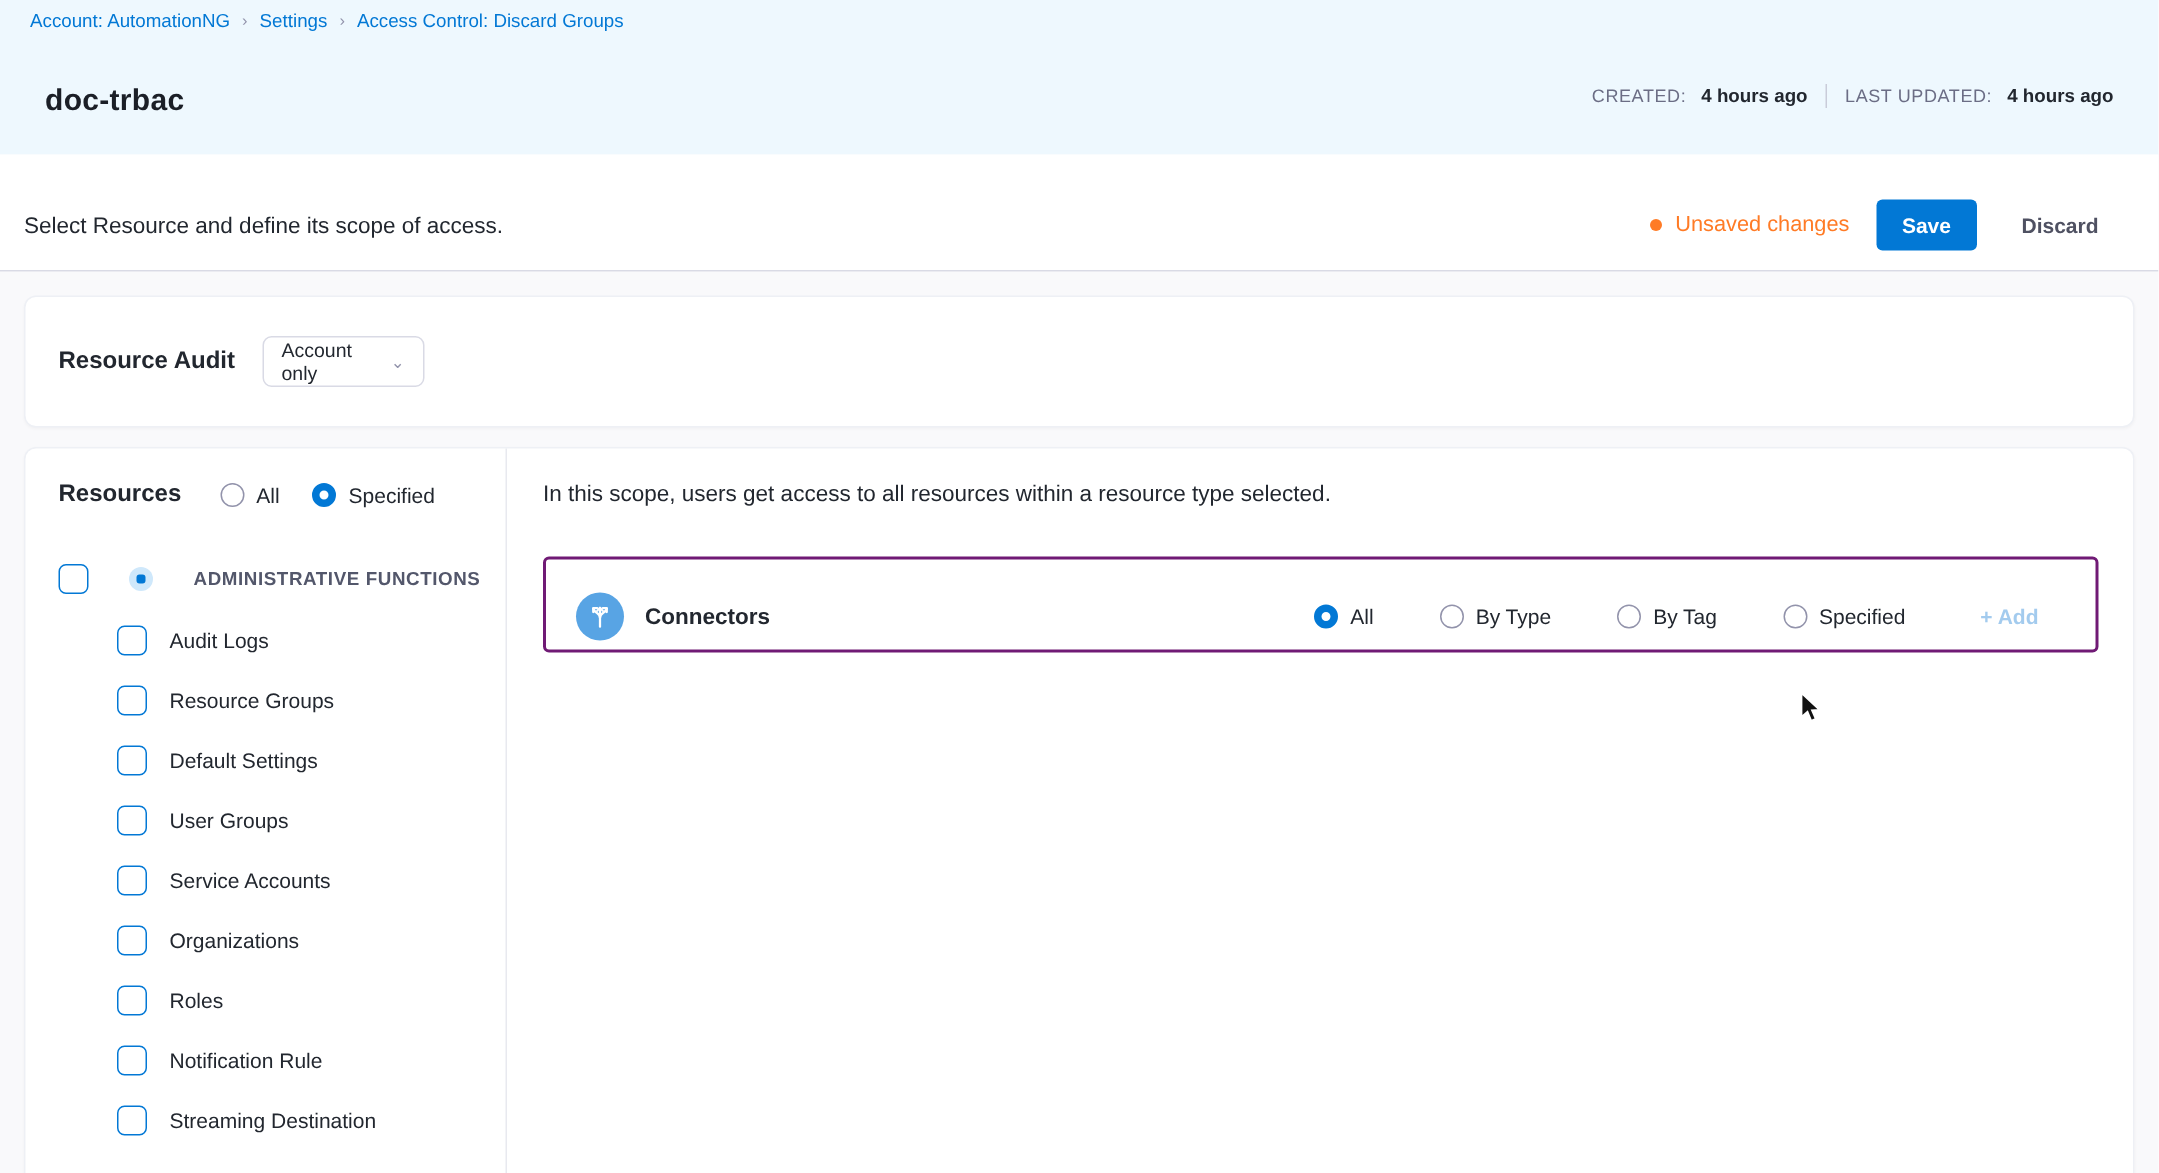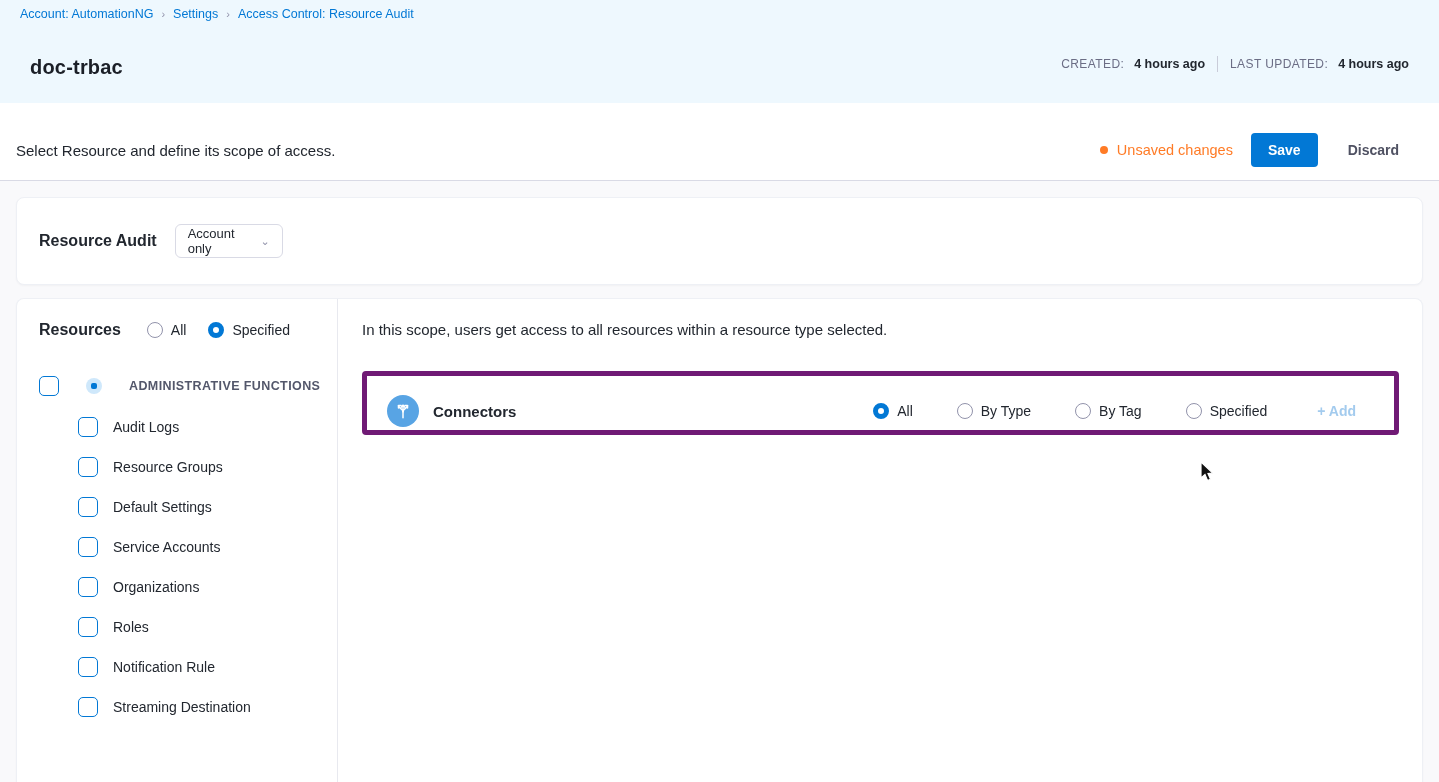--- a/index.html
+++ b/index.html
@@ -79,21 +79,21 @@
   .group-node-icon::after { content: ""; width: 6px; height: 6px; border-radius: 2px; background: #0278d5; display: block; }
   .group-label { font-size: 12.5px; font-weight: 600; color: #53576b; letter-spacing: .4px; }
   .tree-items { margin-top: 8px; padding-left: 39px; }
   .tree-item { display: flex; align-items: center; gap: 15px; height: 40px; }
   .tree-item-label { font-size: 14px; color: #22272f; }
 
   
   .main-panel { flex: 1; padding: 22px 23px 0 24px; }
   .scope-info { font-size: 15px; color: #22272f; }
   .connector-row {
-    margin-top: 33px; height: 64px; border: 5px solid #701a75; border-radius: 4px;
+    margin-top: 33px; height: 64px; border: 2px solid #701a75; border-radius: 4px;
     background: #fff; display: flex; align-items: center; padding: 16px 38px 0 20px;
   }
   .connector-left { display: flex; align-items: center; gap: 14px; flex: 1; }
   .connector-avatar {
     width: 32px; height: 32px; border-radius: 50%; background: #58a4e4;
     display: flex; align-items: center; justify-content: center;
   }
   .connector-name { font-size: 15px; font-weight: 700; color: #22272f; }
   .connector-options { display: flex; align-items: center; gap: 44px; }
   .add-link { color: #a3cbee; font-weight: 600; font-size: 14px; margin-left: 50px; cursor: pointer; }
@@ -103,21 +103,21 @@
 </style>
 </head>
 <body>
 
 <div class="topbar">
   <div class="breadcrumb">
     <a>Account: AutomationNG</a>
     <span class="crumb-sep">›</span>
     <a>Settings</a>
     <span class="crumb-sep">›</span>
-    <a>Access Control: Resource Audit</a>
+    <a>Access Control: Discard Groups</a>
   </div>
   <div class="title-row">
     <div class="page-title">doc-trbac</div>
     <div class="meta">
       <span class="meta-label">CREATED:</span>
       <span class="meta-value">4 hours ago</span>
       <span class="meta-divider"></span>
       <span class="meta-label">LAST UPDATED:</span>
       <span class="meta-value">4 hours ago</span>
     </div>
@@ -174,20 +174,24 @@
               <span class="checkbox"></span>
               <span class="tree-item-label">Audit Logs</span>
             </div>
             <div class="tree-item">
               <span class="checkbox"></span>
               <span class="tree-item-label">Resource Groups</span>
             </div>
             <div class="tree-item">
               <span class="checkbox"></span>
               <span class="tree-item-label">Default Settings</span>
+            </div>
+            <div class="tree-item">
+              <span class="checkbox"></span>
+              <span class="tree-item-label">User Groups</span>
             </div>
             <div class="tree-item">
               <span class="checkbox"></span>
               <span class="tree-item-label">Service Accounts</span>
             </div>
             <div class="tree-item">
               <span class="checkbox"></span>
               <span class="tree-item-label">Organizations</span>
             </div>
             <div class="tree-item">

